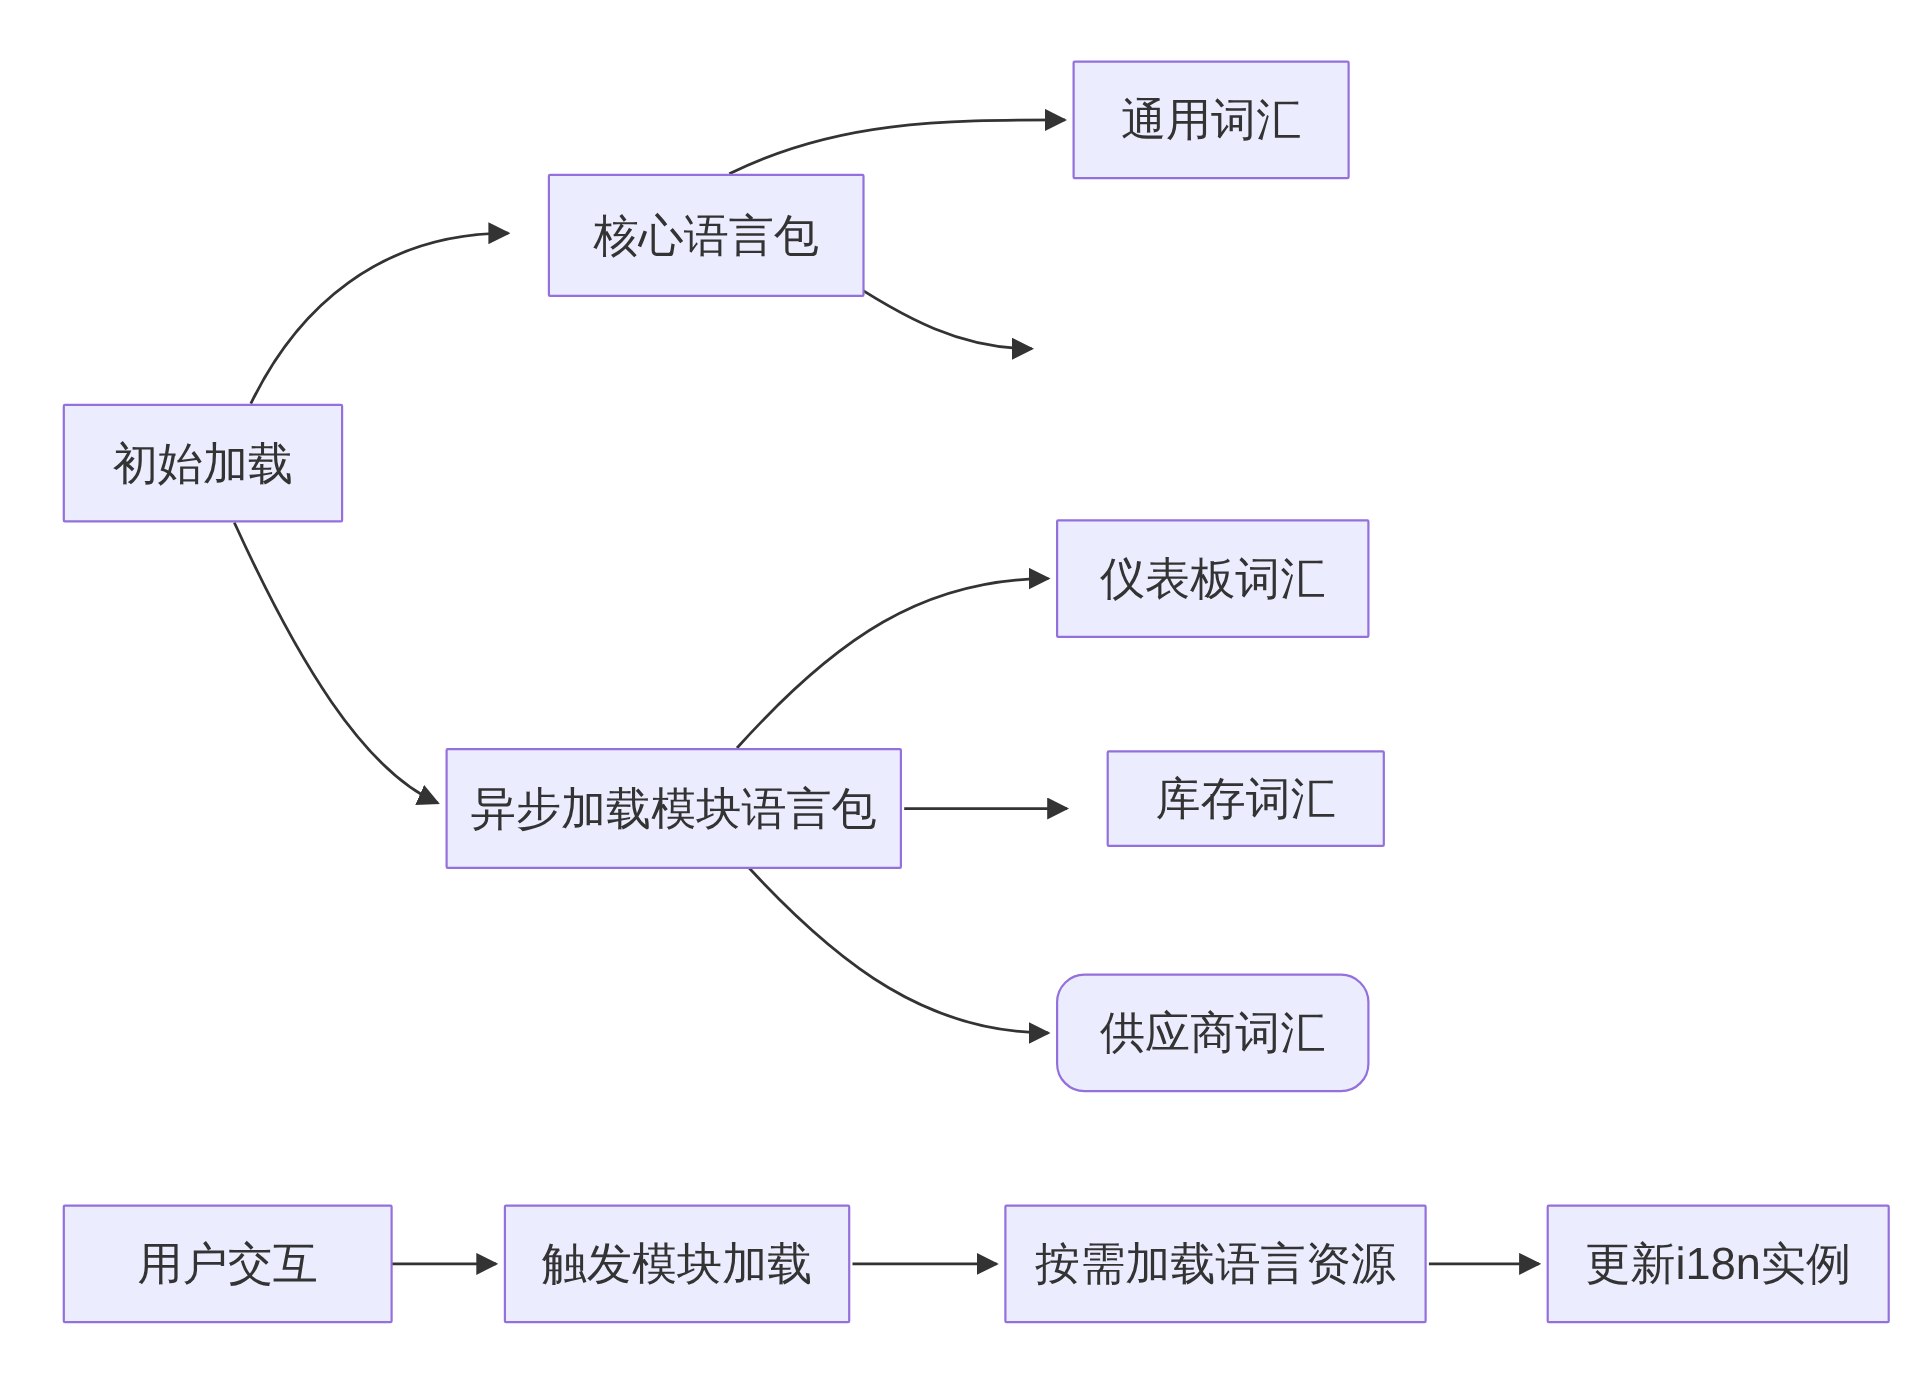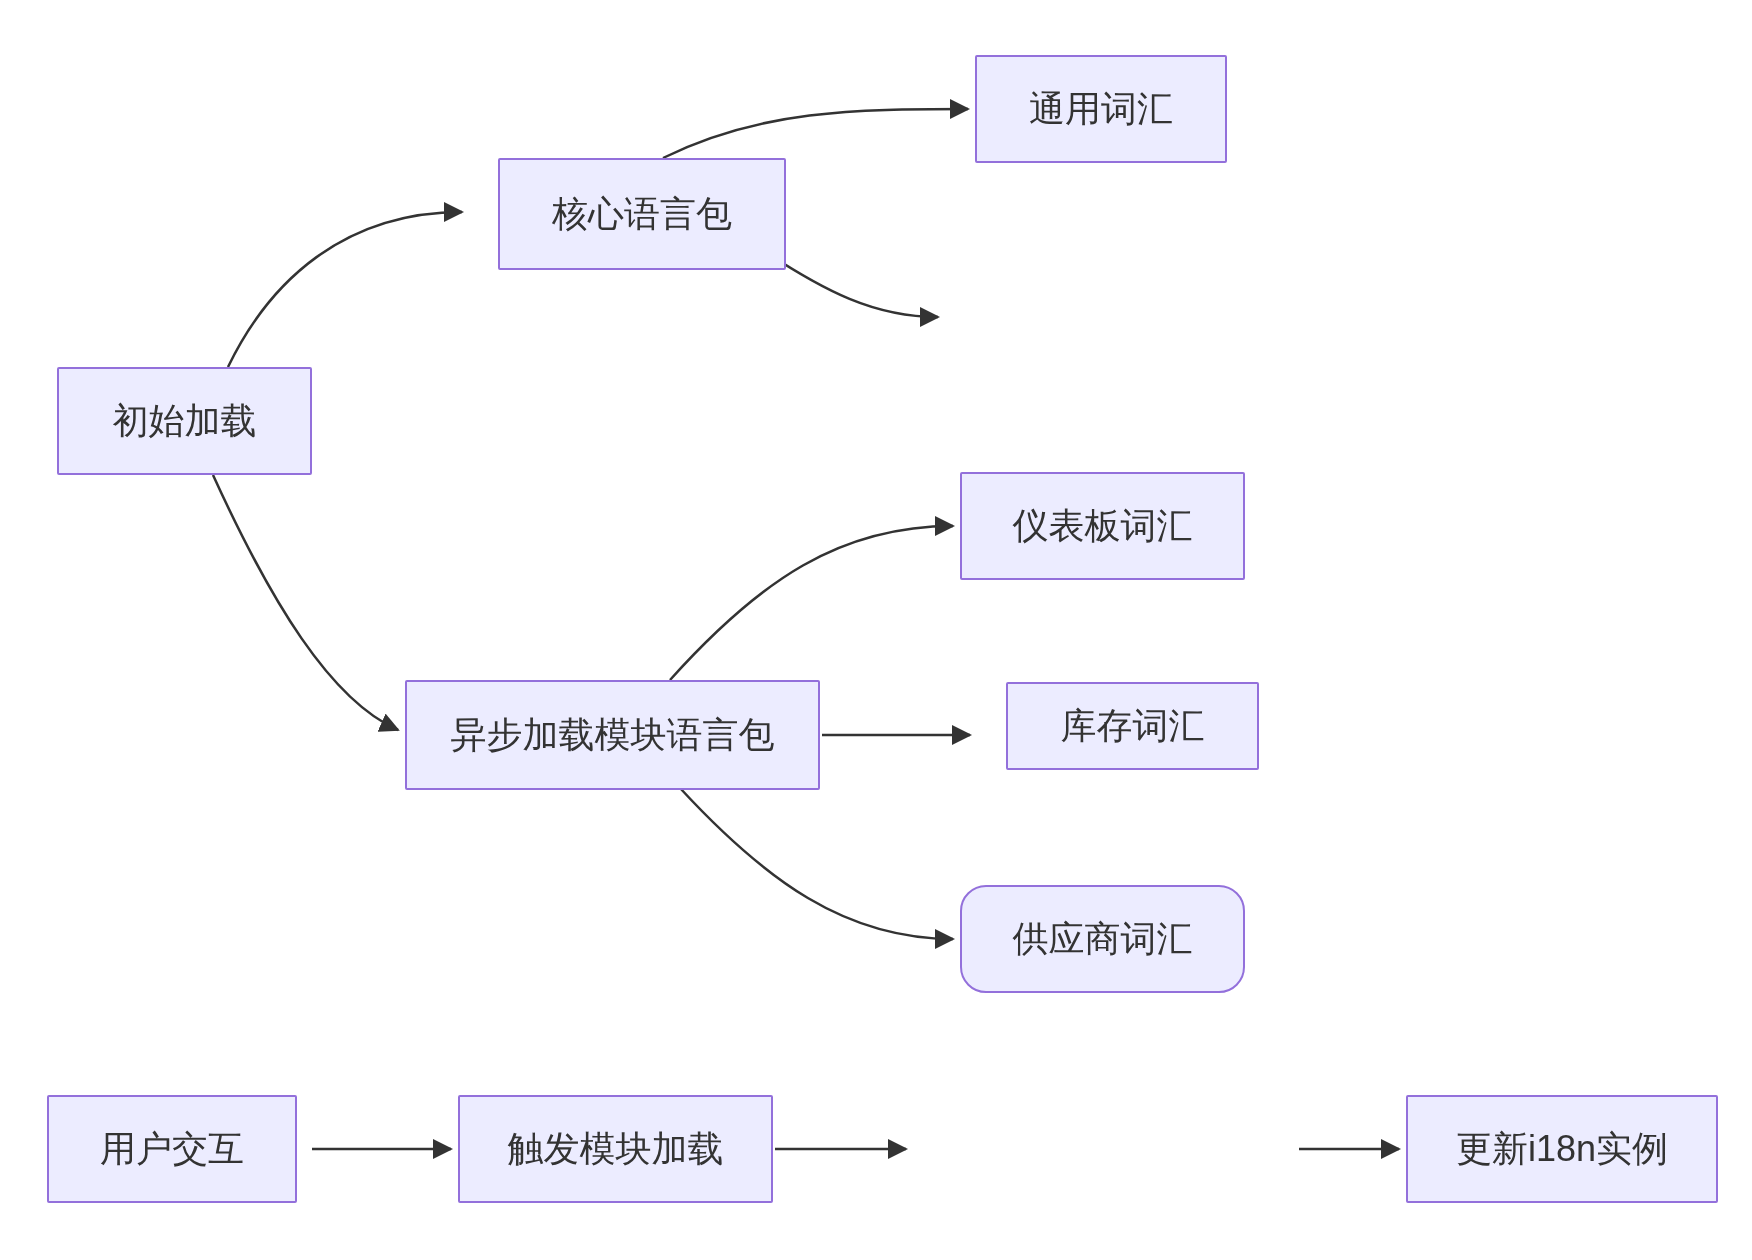--- a/index.html
+++ b/index.html
@@ -24,21 +24,21 @@
   }
   .node {
     position: absolute;
     box-sizing: border-box;
     background: #ECECFF;
     border: 2px solid #9370DB;
     border-radius: 2px;
     display: flex;
     align-items: center;
     justify-content: center;
-    font-size: 36px;
+    font-size: 41px;
     color: #333333;
     text-align: center;
     white-space: nowrap;
   }
   .edge-path {
     stroke: #333333;
     stroke-width: 2.5;
     fill: none;
   }
 </style>
@@ -73,20 +73,21 @@
 
 
   <div class="node" style="left:405px; top:680px;  width:415px; height:110px;">异步加载模块语言包</div>
 
   <div class="node" style="left:960px; top:472px;  width:285px; height:108px;">仪表板词汇</div>
 
   <div class="node" style="left:977px; top:682px;  width:253px; height:88px;margin-left:29px;">库存词汇</div>
 
   <div class="node" style="left:960px; top:885px;  width:285px; height:108px;border-radius:26px;">供应商词汇</div>
 
-  <div class="node" style="left:47px;  top:1095px; width:250px; height:108px;">用户交互</div>
+  <div class="node" style="left:57px;  top:1095px; width:300px; height:108px;">用户交互</div>
 
   <div class="node" style="left:458px; top:1095px; width:315px; height:108px;">触发模块加载</div>
 
+  <div class="node" style="left:913px; top:1095px; width:384px; height:108px;">按需加载语言资源</div>
 
   <div class="node" style="left:1406px; top:1095px; width:312px; height:108px;">更新i18n实例</div>
 
 </div>
 
 </body></html>

